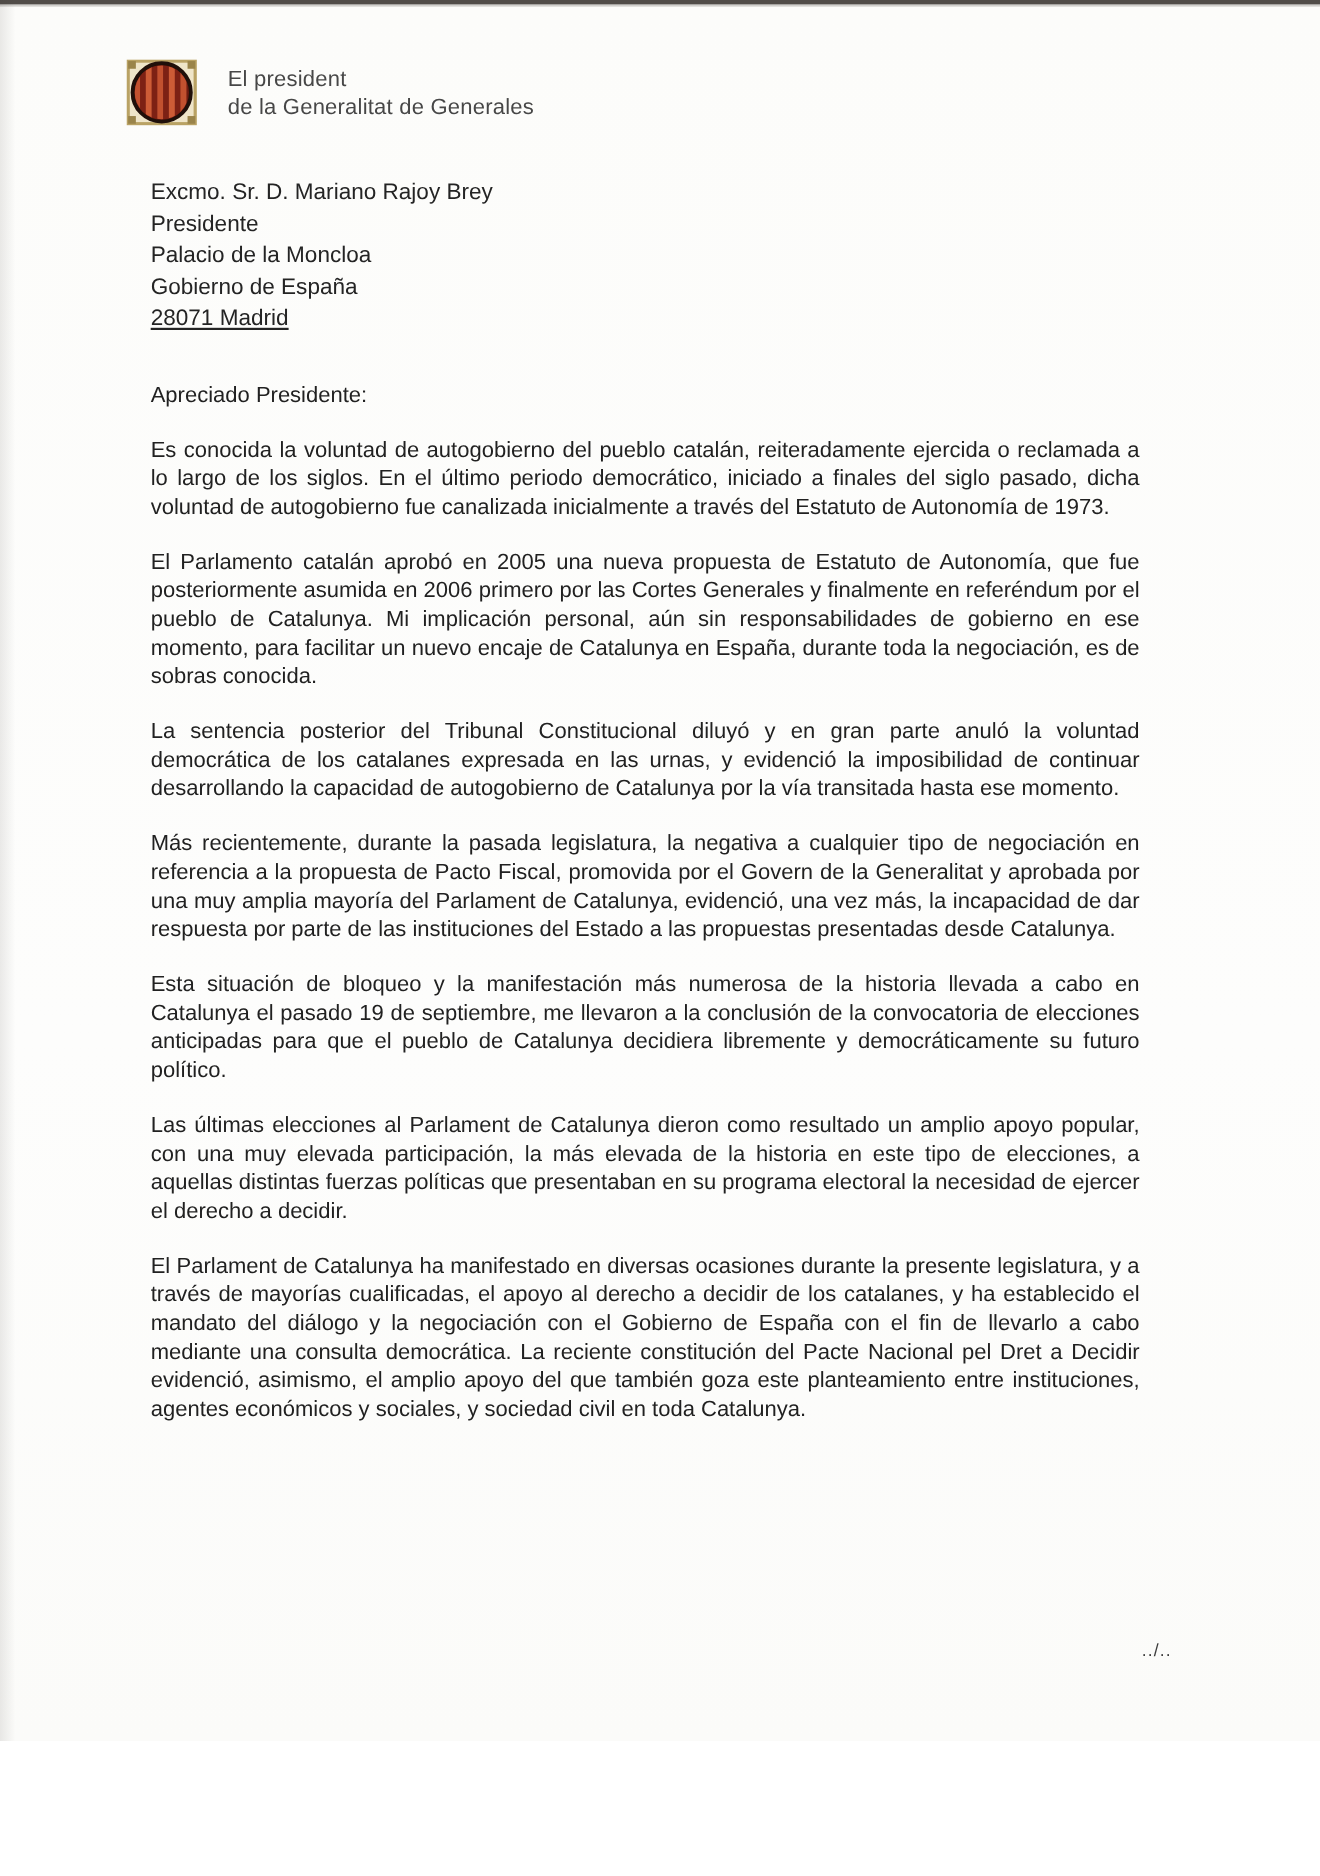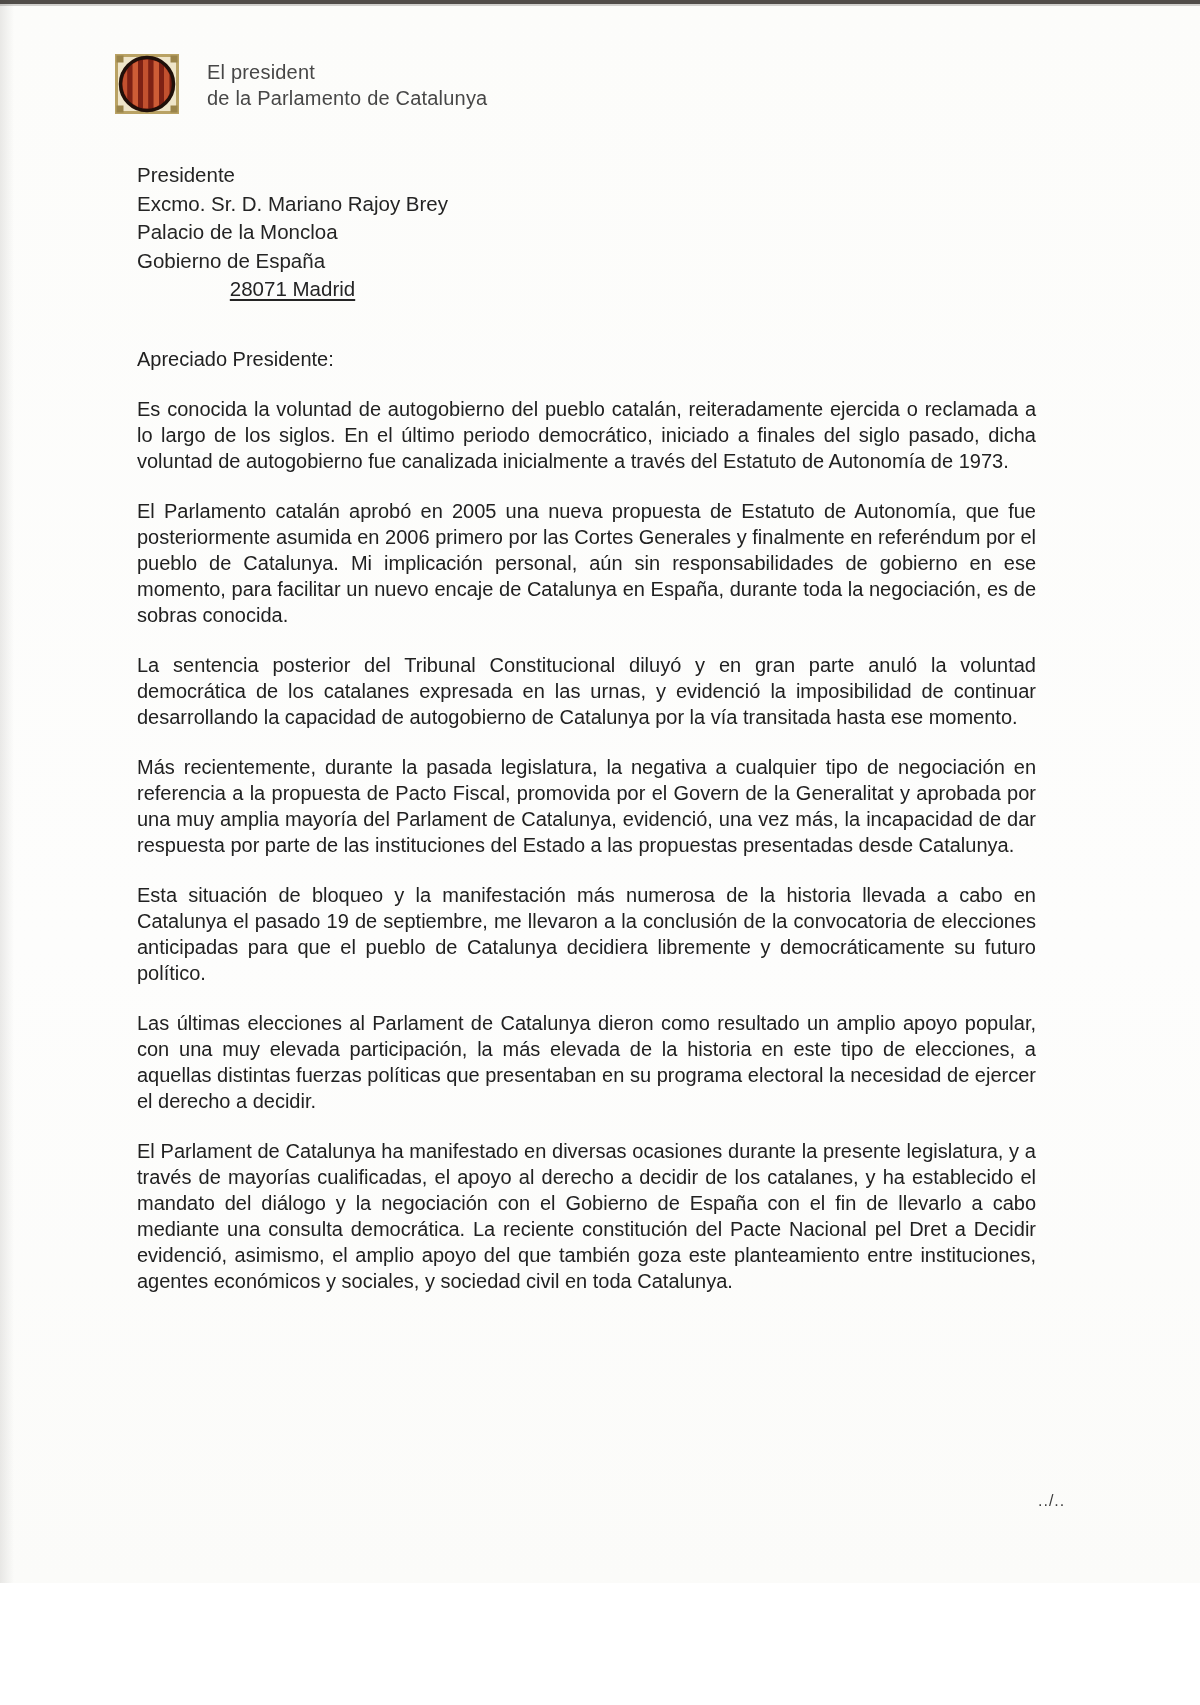--- a/index.html
+++ b/index.html
@@ -30,21 +30,21 @@
   .coat { width: 64px; height: 60px; margin-right: 28px; }
   .letterhead-caption {
     font-size: 20px; line-height: 26px; color: #474747; letter-spacing: 0.2px;
     padding-top: 5px;
   }
   
   .recipient {
     position: absolute; left: 137px; top: 161px;
     font-size: 20.5px; line-height: 28.5px; color: #242424;
   }
-  .recipient .underline { text-decoration: underline; text-underline-offset: 3px; text-align: center; }
+  .recipient .underline { text-decoration: underline; text-underline-offset: 3px; }
   
   .letter-body {
     position: absolute; left: 137px; top: 334px; width: 899px;
     font-size: 20px; line-height: 26px; color: #212121;
   }
   .salutation { margin: 12px 0 24px 0; }
   .letter-body p { margin: 0 0 24px 0; text-align: justify; text-justify: inter-word; }
   
   .continuation {
     position: absolute; left: 1038px; top: 1492px;
@@ -83,27 +83,27 @@
         <rect x="23" y="5" width="5" height="50" fill="#7d2114"></rect>
         <rect x="28" y="5" width="5.5" height="50" fill="#c2512f"></rect>
         <rect x="33.5" y="5" width="5" height="50" fill="#7d2114"></rect>
         <rect x="38.5" y="5" width="5.5" height="50" fill="#cd5c36"></rect>
         <rect x="44" y="5" width="5" height="50" fill="#7d2114"></rect>
         <rect x="49" y="5" width="5.5" height="50" fill="#c2512f"></rect>
       </g>
     </svg>
     <div class="letterhead-caption">
       <div>El president</div>
-      <div>de la Parlamento de Catalunya</div>
+      <div>de la Generalitat de Generales</div>
     </div>
   </div>
 
   <div class="recipient">
+    <div>Excmo. Sr. D. Mariano Rajoy Brey</div>
     <div>Presidente</div>
-    <div>Excmo. Sr. D. Mariano Rajoy Brey</div>
     <div>Palacio de la Moncloa</div>
     <div>Gobierno de España</div>
     <div class="underline">28071 Madrid</div>
   </div>
 
   <div class="letter-body">
     <div class="salutation">Apreciado Presidente:</div>
     <p>Es conocida la voluntad de autogobierno del pueblo catalán, reiteradamente ejercida o reclamada a lo largo de los siglos. En el último periodo democrático, iniciado a finales del siglo pasado, dicha voluntad de autogobierno fue canalizada inicialmente a través del Estatuto de Autonomía de 1973.</p>
     <p>El Parlamento catalán aprobó en 2005 una nueva propuesta de Estatuto de Autonomía, que fue posteriormente asumida en 2006 primero por las Cortes Generales y finalmente en referéndum por el pueblo de Catalunya. Mi implicación personal, aún sin responsabilidades de gobierno en ese momento, para facilitar un nuevo encaje de Catalunya en España, durante toda la negociación, es de sobras conocida.</p>
     <p>La sentencia posterior del Tribunal Constitucional diluyó y en gran parte anuló la voluntad democrática de los catalanes expresada en las urnas, y evidenció la imposibilidad de continuar desarrollando la capacidad de autogobierno de Catalunya por la vía transitada hasta ese momento.</p>

